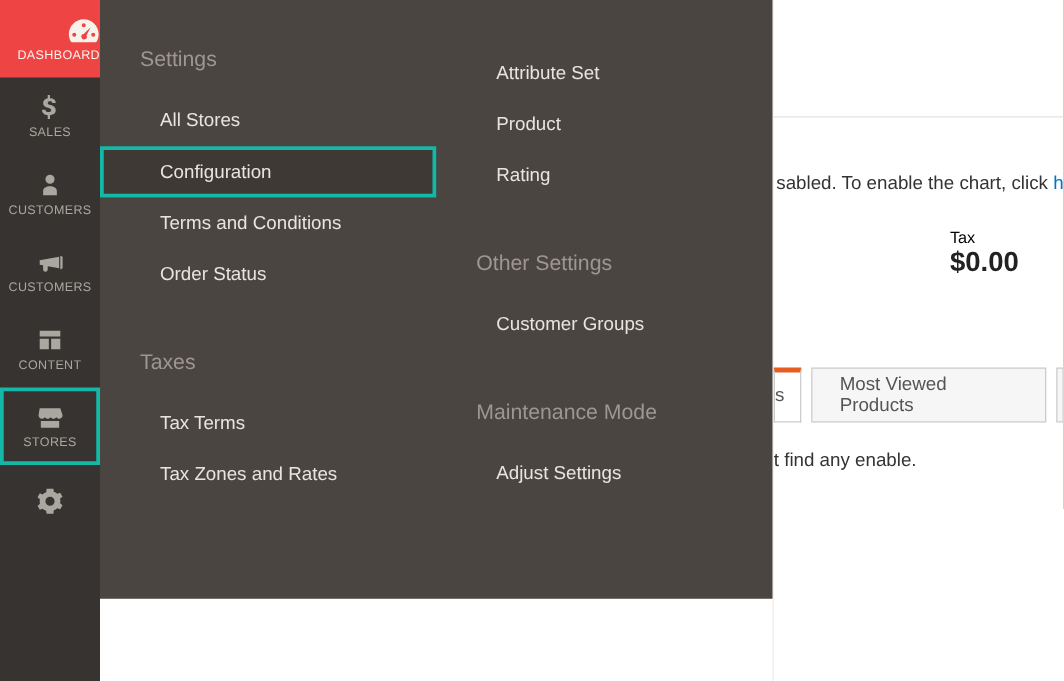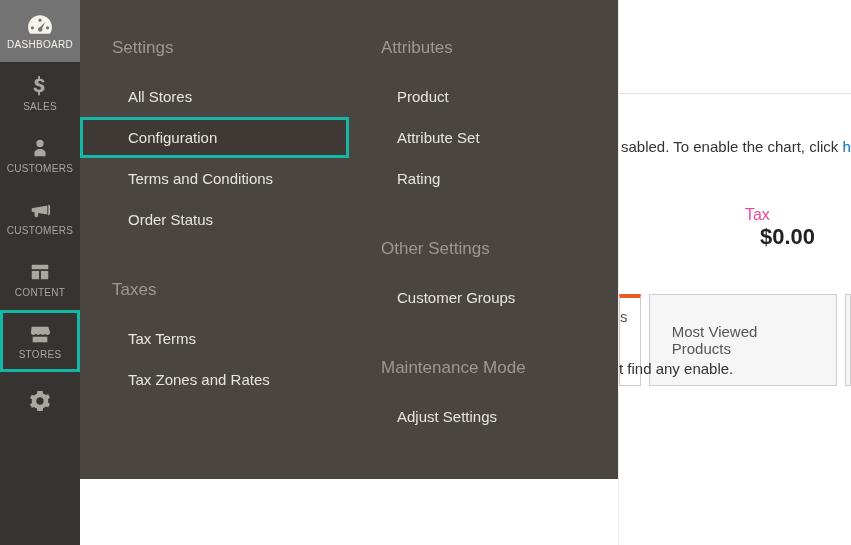--- a/index.html
+++ b/index.html
@@ -31,22 +31,23 @@
     align-items: center;
     justify-content: center;
     gap: 4px;
     color: #aaa6a0;
     font-size: 10px;
     letter-spacing: 0.3px;
     cursor: pointer;
     position: relative;
   }
   .rail-item.selected {
-    background: #737373;
+    background: #ef4444;
     color: #f7f3eb;
+    align-items: flex-end;
   }
   .rail-item.highlight {
     outline: 3px solid #14b8a6;
     outline-offset: -3px;
   }
   .rail-item svg { width: 26px; height: 22px; fill: currentColor; }
   .rail-item .rail-label { font-size: 10px; }
 
   
   .flyout {
@@ -113,22 +114,22 @@
     color: #333;
     white-space: nowrap;
   }
   .chart-msg .link { color: #0073c4; cursor: pointer; }
   .tax-block {
     position: absolute;
     top: 182px;
     right: 36px;
     text-align: left;
   }
-  .tax-label { font-size: 16px; color: #ec4899; margin-top: 24px; }
-  .tax-value { font-size: 22px; font-weight: 600; color: #222; margin-left: 15px; }
+  .tax-label { font-size: 13px; color: #000000; }
+  .tax-value { font-size: 22px; font-weight: 600; color: #222; }
   .tab-row {
     position: absolute;
     top: 294px;
     left: 0;
     right: 0;
     display: flex;
     gap: 8px;
     align-items: stretch;
   }
   .tab-partial {
@@ -139,21 +140,21 @@
     font-size: 15px;
     color: #555;
     width: 22px;
     overflow: hidden;
     text-align: right;
     white-space: nowrap;
   }
   .tab {
     border: 1px solid #ccc;
     background: #f6f6f6;
-    padding: 28px 22px;
+    padding: 4px 22px;
     font-size: 15px;
     color: #555;
     cursor: pointer;
   }
   .tab-stub {
     border: 1px solid #ccc;
     background: #f6f6f6;
     width: 6px;
   }
   .no-records {
@@ -220,23 +221,22 @@
     <a class="flyout-link highlight">Configuration</a>
     <a class="flyout-link">Terms and Conditions</a>
     <a class="flyout-link">Order Status</a>
 
     <div class="flyout-header" style="padding-top:40px">Taxes</div>
     <a class="flyout-link">Tax Terms</a>
     <a class="flyout-link">Tax Zones and Rates</a>
 
   </div>
   <div class="flyout-col">
-    <div class="flyout-header">Attributes</div>
+    <a class="flyout-link">Attribute Set</a>
     <a class="flyout-link">Product</a>
-    <a class="flyout-link">Attribute Set</a>
     <a class="flyout-link">Rating</a>
 
     <div class="flyout-header" style="padding-top:40px">Other Settings</div>
     <a class="flyout-link">Customer Groups</a>
 
     <div class="flyout-header" style="padding-top:40px">Maintenance Mode</div>
     <a class="flyout-link">Adjust Settings</a>
   </div>
 </div>
 

